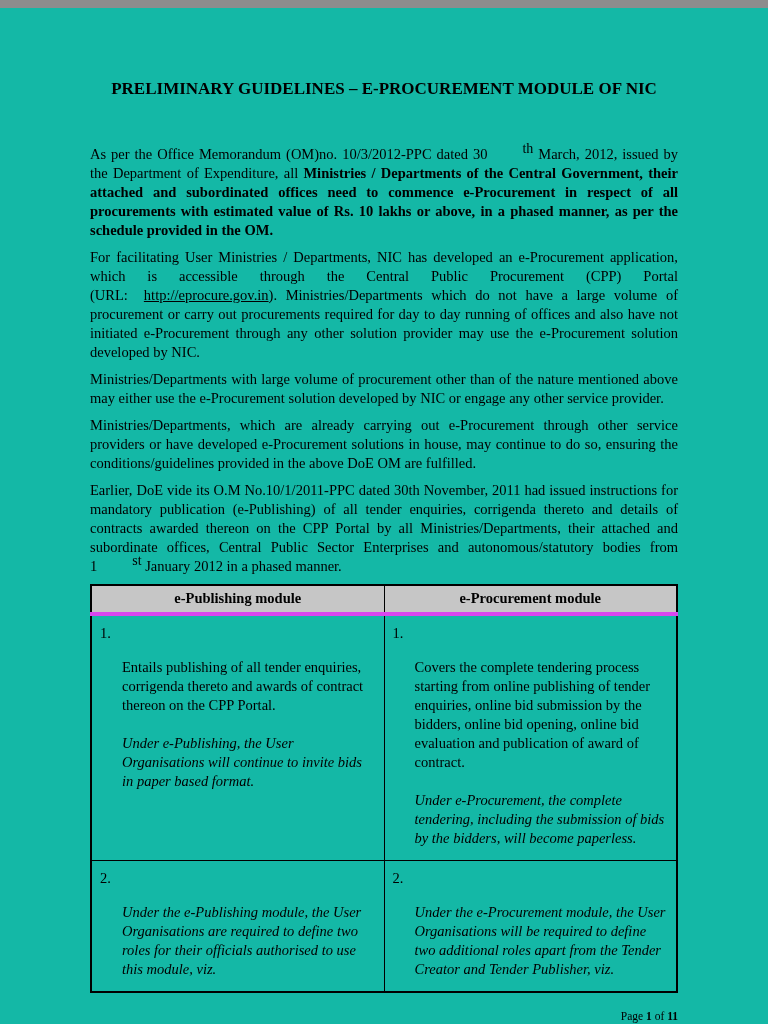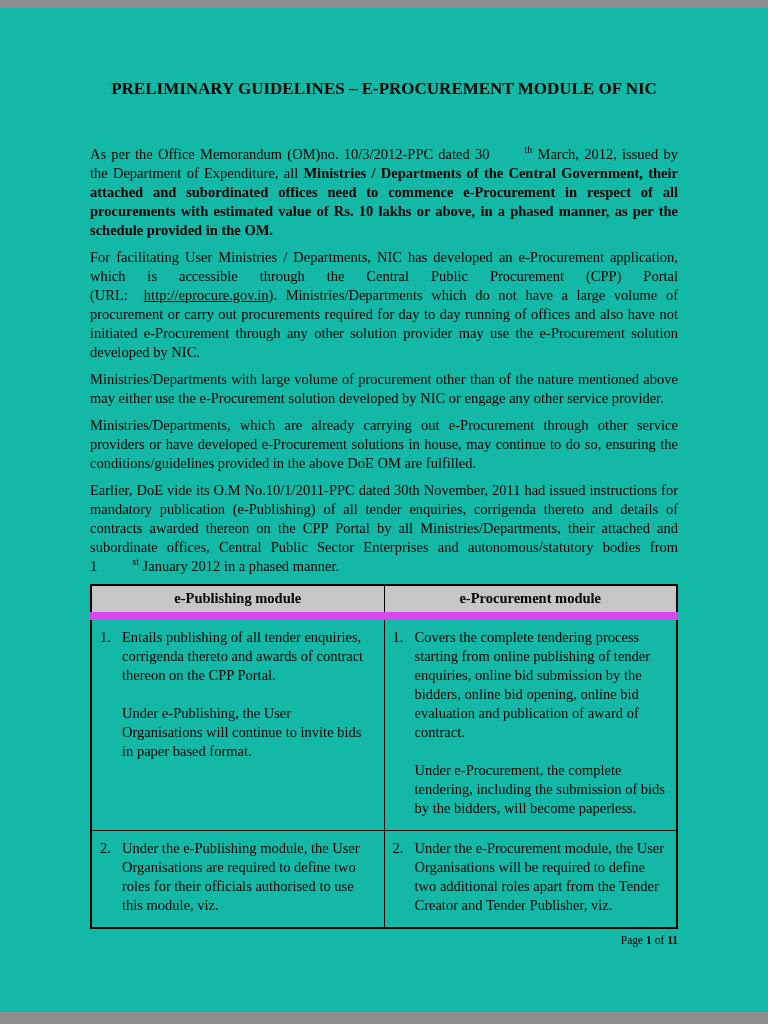--- a/index.html
+++ b/index.html
@@ -25,21 +25,21 @@
   .para {
     font-size: 14.5px;
     line-height: 19px;
     text-align: justify;
     margin-bottom: 8px;
   }
 
   .bold { font-weight: bold; }
 
   sup.sup {
-    font-size: 10px;
+    font-size: 14px;
     vertical-align: super;
     line-height: 0;
     margin-left: 35px;
   }
 
   .doc-link {
     color: #000;
     text-decoration: underline;
     cursor: pointer;
     padding-left: 16px;
@@ -57,38 +57,38 @@
   table.cmp-table td {
     border: 1px solid #000;
     vertical-align: top;
   }
   table.cmp-table { border: 2px solid #000; }
   table.cmp-table th {
     background: #c6c6c6;
     font-weight: bold;
     text-align: center;
     padding: 3px 6px 4px 6px;
-    border-bottom: 8px solid #d946ef;
+    border-bottom: 4px solid #d946ef;
   }
   table.cmp-table td {
     width: 50%;
     padding: 8px 10px 12px 8px;
   }
 
   .cell-item { display: flex; }
   .cell-num { flex: 0 0 22px; width: 22px; }
-  .cell-text { flex: 1; }
+  .cell-text { flex: 1; margin-top: 34px; }
   .cell-text p { margin: 0 0 19px 0; text-align: left; }
-  .cell-text p:last-child { margin-bottom: 0; }
+  .cell-text p:last-child { margin-bottom: 0; font-style: italic; }
 
   .page-footer {
     text-align: right;
     font-size: 11.5px;
     line-height: 15px;
-    margin-top: 4px;
+    margin-top: 16px;
   }
 </style>
 </head>
 <body>
 
 <div class="page">
 
   <h1 class="doc-title">PRELIMINARY GUIDELINES – E-PROCUREMENT MODULE OF NIC</h1>
 
   <p class="para"><span>As per the Office Memorandum (OM)no. 10/3/2012-PPC dated 30</span><sup class="sup">th</sup><span> March, 2012, issued by the Department of Expenditure, all </span><span class="bold">Ministries / Departments of the Central Government, their attached and subordinated offices need to commence e-Procurement in respect of all procurements with estimated value of Rs. 10 lakhs or above, in a phased manner, as per the schedule provided in the OM.</span></p>

